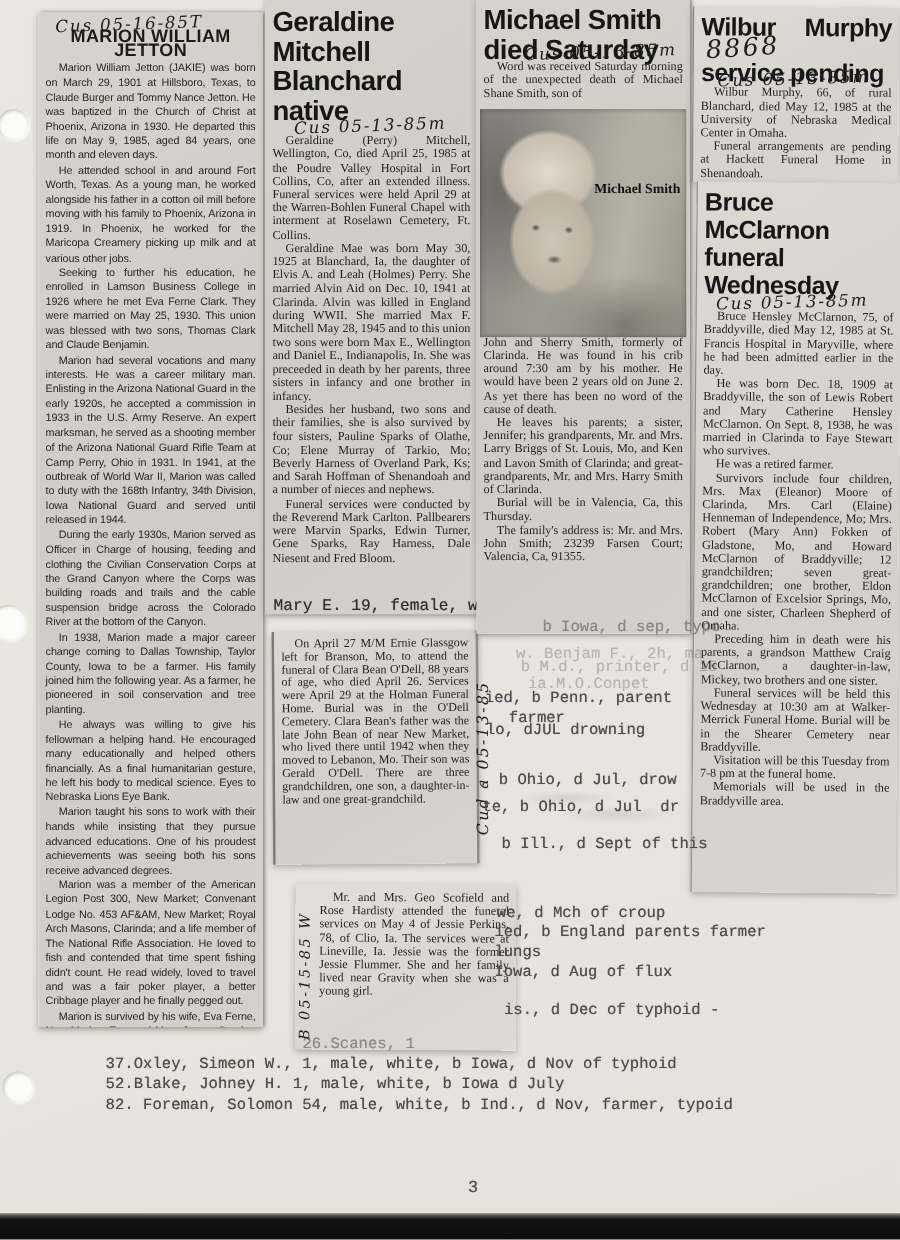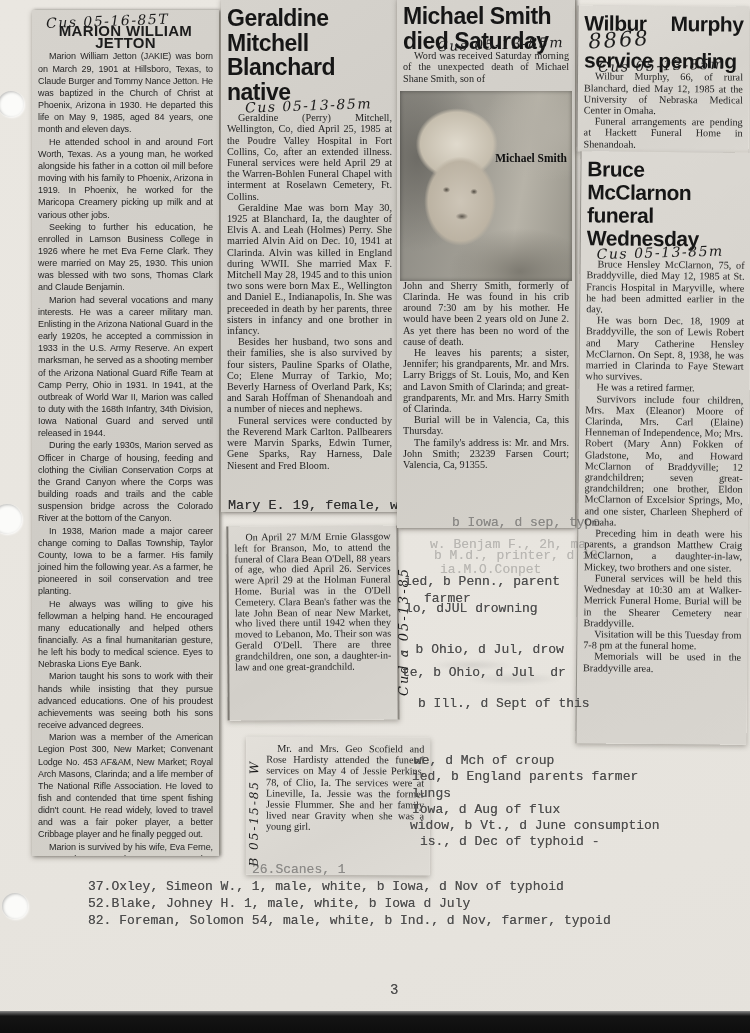--- a/index.html
+++ b/index.html
@@ -149,21 +149,20 @@
   <div class="typed" style="left:424px;top:591px;">farmer</div>
   <div class="typed" style="left:405px;top:582px;margin-top:19px;">lo, dJUL drowning</div>
   <div class="typed" style="left:402px;top:624px;margin-top:41px;">te, b Ohio, d Jul  dr</div>
   <div class="typed" style="left:400px;top:642px;">, b Ohio, d Jul, drow</div>
   <div class="smudge" style="left:430px;top:655px;width:140px;height:34px;"></div>
   <div class="typed" style="left:418px;top:696px;">b Ill., d Sept of this</div>
   <div class="typed" style="left:414px;top:753px;">we, d Mch of croup</div>
   <div class="typed" style="left:412px;top:769px;">ied, b England parents farmer</div>
   <div class="typed" style="left:412px;top:786px;">lungs</div>
   <div class="typed" style="left:412px;top:802px;">Iowa, d Aug of flux</div>
-  <div class="typed" style="left:410px;top:818px;">widow, b Vt., d June consumption</div>
   <div class="typed" style="left:420px;top:834px;">is., d Dec of typhoid -</div>
   <div class="typed t-faint" style="left:252px;top:862px;">26.Scanes, 1</div>
 
   <div class="typed" style="left:88px;top:879px;">37.Oxley, Simeon W., 1, male, white, b Iowa, d Nov of typhoid</div>
   <div class="typed" style="left:88px;top:896px;">52.Blake, Johney H. 1, male, white, b Iowa d July</div>
   <div class="typed" style="left:88px;top:913px;">82. Foreman, Solomon 54, male, white, b Ind., d Nov, farmer, typoid</div>
   <div class="typed" style="left:390px;top:982px;font-size:14px;">3</div>
 
   <div class="bottom-strip"></div>
 </div>

